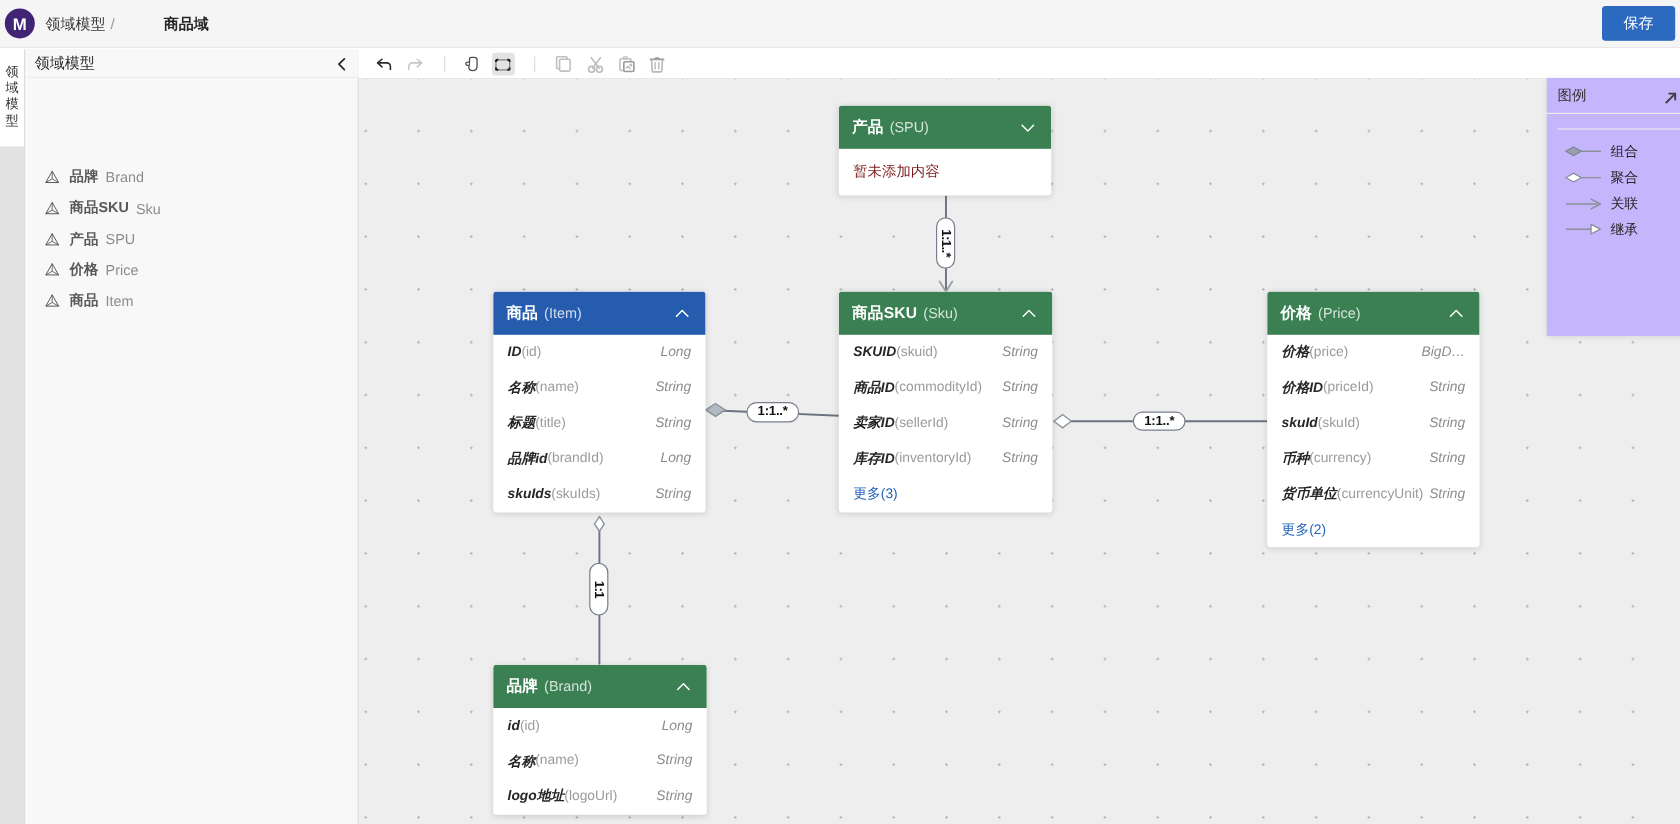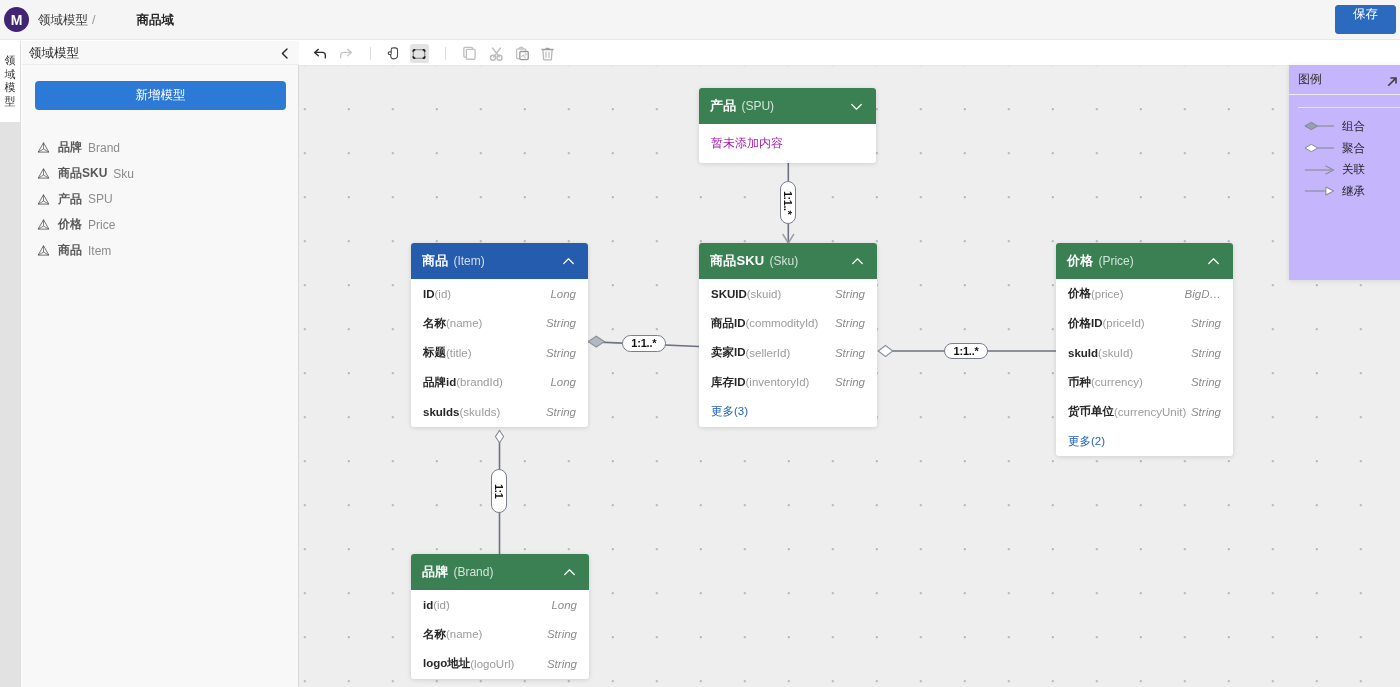--- a/index.html
+++ b/index.html
@@ -18,21 +18,21 @@
   .logo { position:absolute; left:4px; top:7px; width:25px; height:25px; border-radius:50%;
           background:#412474; color:#fff; font-size:14px; font-weight:700;
           display:flex; align-items:center; justify-content:center; letter-spacing:0;
           font-family:"Liberation Sans",sans-serif; }
   .breadcrumb { position:absolute; left:38px; top:0; height:40px; display:flex; align-items:center;
                 font-size:12.5px; color:#3a3a3a; }
   .crumb-sep { margin:0 4px; color:#999; }
   .crumb-last { font-weight:700; color:#262626;margin-left:37px; }
   .save-btn { position:absolute; right:4px; top:5px; height:29px; padding:0 17px;
               background:#2c6ac0; color:#fff; border:1px solid #2c6ac0; border-radius:3px;
-              font-size:12.5px; display:flex; justify-content:center; cursor:pointer; }
+              font-size:12.5px; display:flex; align-items:center; justify-content:center; cursor:pointer; }
 
   
   .rail { position:absolute; left:0; top:41px; width:21px; height:646px;
           background:#e2e2e2; border-right:1px solid #dcdcdc; }
   .rail-tab { position:absolute; left:0; top:0; width:20px; height:81px; background:#fff; }
   .rail-label { position:absolute; left:0; top:13px; width:20px;
                 font-size:11px; color:#333; text-align:center; }
   .rail-label span { display:block; height:13.5px; line-height:13.5px; }
 
   
@@ -75,28 +75,28 @@
   .node { position:absolute; border-radius:3px; background:#fff;
           box-shadow:0 1px 5px rgba(0,0,0,0.13); overflow:hidden; }
   .node-head { height:36px; display:flex; align-items:center; padding:0 11px;
                color:#fff; }
   .nh-cn { font-size:13px; font-weight:700; letter-spacing:0.2px; }
   .nh-en { font-size:12px; margin-left:5px; color:rgba(255,255,255,0.78); }
   .nh-chev { margin-left:auto; display:flex; align-items:center; line-height:0; cursor:pointer; }
   .node-body { padding:0; }
   .frow { height:29.5px; display:flex; align-items:center; padding:0 12px; font-size:11.5px;
           white-space:nowrap; }
-  .f-cn { color:#262626; font-weight:700; }
+  .f-cn { color:#262626; font-weight:700;font-style:italic; }
   .f-code { color:#9b9b9b; font-weight:400; }
   .f-type { margin-left:auto; color:#8c8c8c; font-style:italic; font-size:11.5px; }
   .f-type-inline { color:#8c8c8c; font-style:italic; font-size:11.5px; margin-left:3px; }
   .more { height:29.5px; display:flex; align-items:center; padding:0 12px;
           font-size:11.5px; color:#2364ba; cursor:pointer; }
   .empty { height:39px; display:flex; align-items:center; padding:0 12px;
-           font-size:12px; color:#a21caf; }
+           font-size:12px; color:#7f1d1d; }
 
   
   .edge-svg { position:absolute; left:0; top:0; width:1101px; height:621px; pointer-events:none; }
   .elabel { position:absolute; background:#fff; border:1.4px solid #777f8c;
             border-radius:99px; display:flex; align-items:center; justify-content:center;
             font-size:11px; color:#111; font-weight:600;
             font-family:"Liberation Sans",sans-serif; letter-spacing:-0.2px; }
   .elabel.vert { writing-mode:vertical-rl; letter-spacing:-0.5px; }
 
   
@@ -145,23 +145,20 @@
 
   <div class="lpanel">
     <div class="lpanel-head">
       <div class="lpanel-title">领域模型</div>
       <div class="lpanel-collapse">
         <svg width="11" height="13" viewBox="0 0 11 13" fill="none">
             <path d="M8 2 L3.4 6.5 L8 11" stroke="#262626" stroke-width="1.4" stroke-linecap="round" stroke-linejoin="round"></path>
           </svg>
       </div>
     </div>
-    <div class="newmodel">
-      <span>新增模型</span>
-    </div>
     <div class="modellist">
         <div class="modelrow">
           <span class="mr-ico">
             <svg viewBox="0 0 20 18" width="13" height="13">
               <path d="M10 1.6 L18.2 16.1 L1.8 16.1 Z" fill="none" stroke="#4a4a4a" stroke-width="1.15" stroke-linejoin="round"></path>
               <path d="M10 1.6 L10 11.4 M10 11.4 L18.2 16.1 M10 11.4 L1.8 16.1" fill="none" stroke="#4a4a4a" stroke-width="1" stroke-linejoin="round"></path>
             </svg>
           </span>
           <span class="mr-cn">品牌</span>
           <span class="mr-en">Brand</span>

